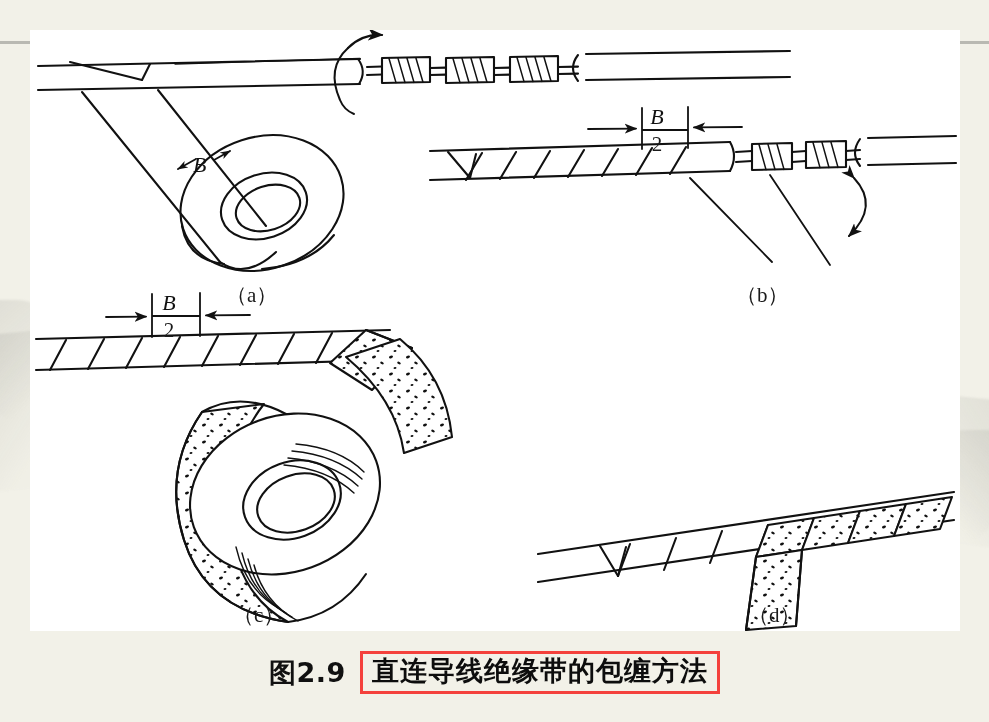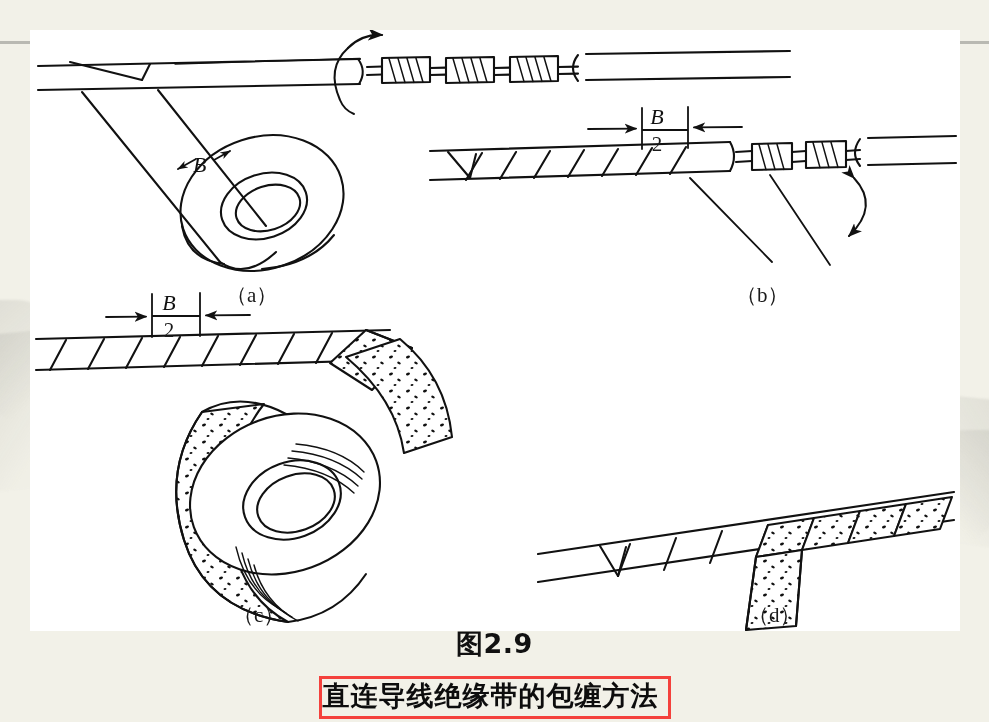--- a/index.html
+++ b/index.html
@@ -44,33 +44,33 @@
   }
   
   .panel{
     position:absolute;left:30px;top:30px;width:930px;height:601px;
     background:#ffffff;
   }
   .figure-svg{display:block;width:930px;height:601px;}
   
   .caption-row{
     position:absolute;left:0;top:645px;width:989px;height:55px;
-    display:flex;align-items:center;justify-content:center;gap:14px;flex-direction:column;
+    display:flex;align-items:center;justify-content:center;gap:14px;
   }
   .caption-num{
     font-family:"DejaVu Sans",sans-serif;
     font-size:27px;font-weight:700;color:#111;
     letter-spacing:.5px;white-space:nowrap;
   }
   .caption-title{
     font-family:"DejaVu Sans",sans-serif;
     font-size:27px;font-weight:700;color:#0d0d0d;
     letter-spacing:1px;white-space:nowrap;
     border:3px solid #f4413c;
-    padding:3px 9px 5px 1px;
+    padding:3px 9px 5px 9px;
     line-height:1.05;
   }
   text{font-family:"Liberation Serif",serif;}
   .lbl{font-size:21px;fill:#1a1a1a;}
   .ital{font-style:italic;font-size:22px;fill:#111;}
 </style>
 </head>
 <body>
 
 <div class="bg-swirl-left"></div>

